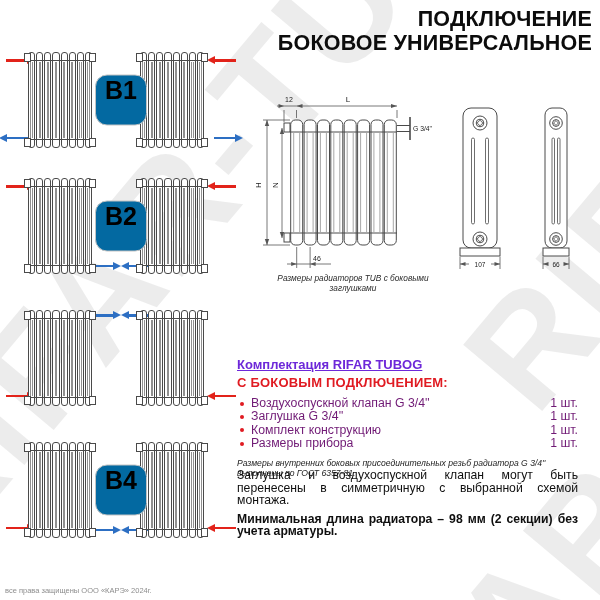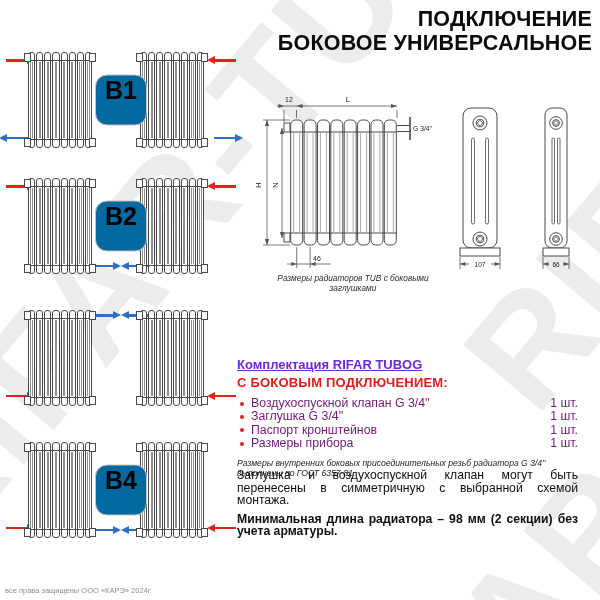--- a/index.html
+++ b/index.html
@@ -376,21 +376,21 @@
         <span class="kit-item-label">Воздухоспускной клапан G 3/4''</span>
         <span class="kit-item-qty">1 шт.</span>
       </li>
       <li>
         <span class="bullet"></span>
         <span class="kit-item-label">Заглушка G 3/4''</span>
         <span class="kit-item-qty">1 шт.</span>
       </li>
       <li>
         <span class="bullet"></span>
-        <span class="kit-item-label">Паспорт кронштейнов</span>
+        <span class="kit-item-label">Комплект конструкцию</span>
         <span class="kit-item-qty">1 шт.</span>
       </li>
       <li>
         <span class="bullet"></span>
         <span class="kit-item-label">Размеры прибора</span>
         <span class="kit-item-qty">1 шт.</span>
       </li>
     </ul>
     <div class="kit-note">Размеры внутренних боковых присоединительных резьб радиатора G 3/4'' выполнены по ГОСТ 6357-81.</div>
   </div>

